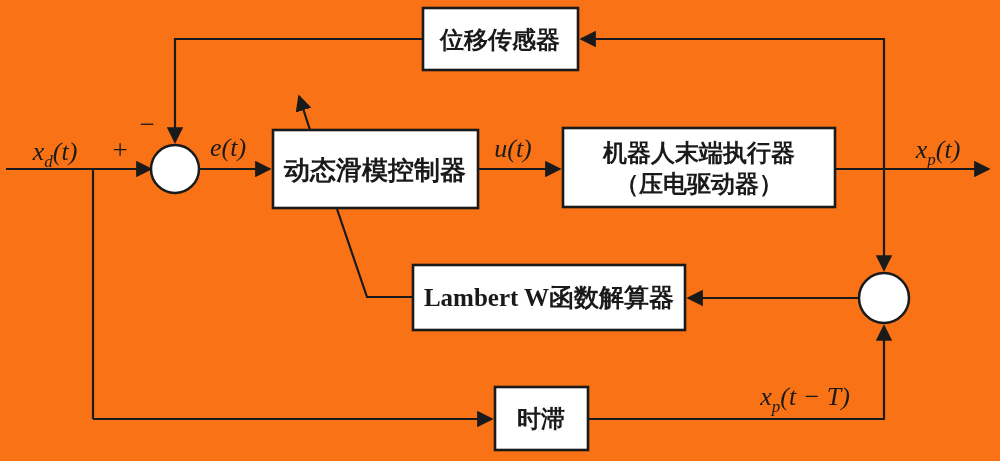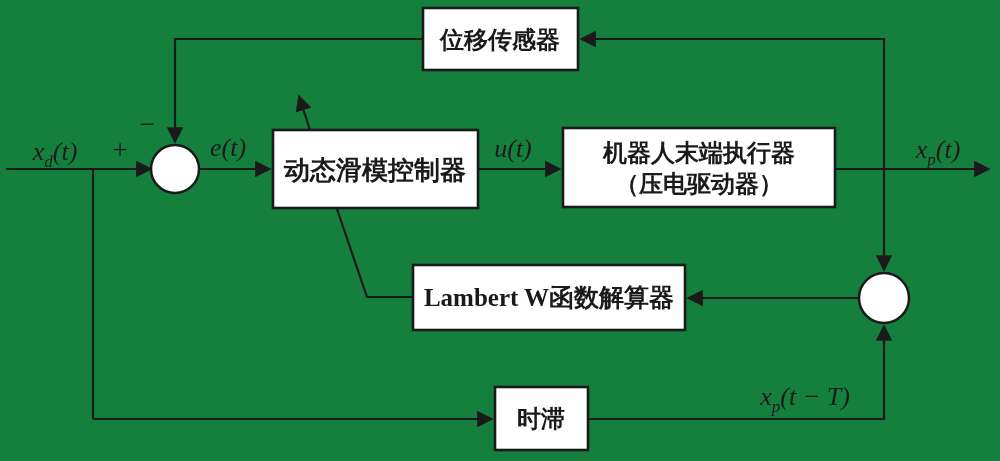--- a/index.html
+++ b/index.html
@@ -1,17 +1,17 @@
 <!DOCTYPE html>
 <html><head>
 <meta charset="utf-8">
 <style>
   html, body { margin: 0; padding: 0; background: #ffffff; }
   .canvas {
-    width: 1000px; height: 461px; background: #15803d;
+    width: 1000px; height: 461px; background: #f97316;
     position: relative; overflow: hidden;
     font-family: "Liberation Sans", sans-serif;
   }
   svg { display: block; }
   .wire   { stroke: #1a1a1a; stroke-width: 2.2; fill: none; }
   .boxln  { stroke: #1a1a1a; stroke-width: 2.6; fill: #ffffff; }
   .node   { stroke: #1a1a1a; stroke-width: 2.5; fill: #ffffff; }
   .cnlabel {
     font-family: "Liberation Sans", sans-serif;
     font-weight: bold; fill: #1a1a1a; text-anchor: middle;

